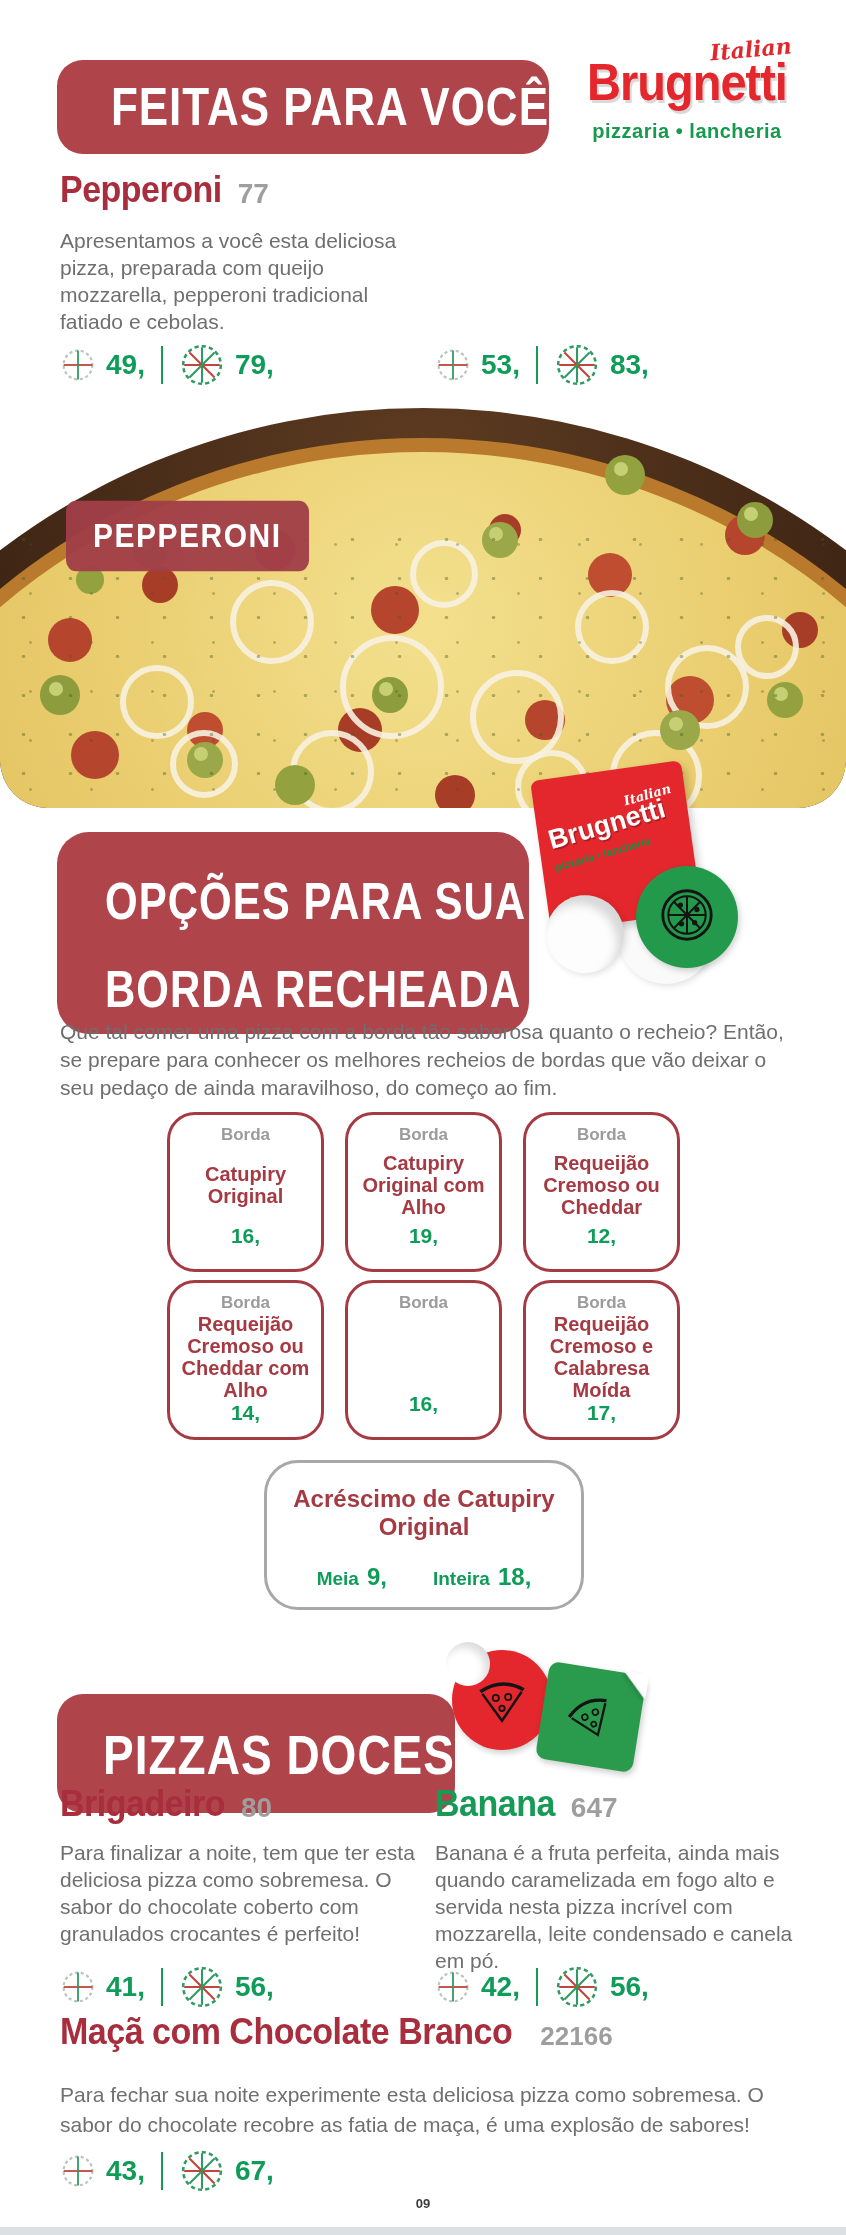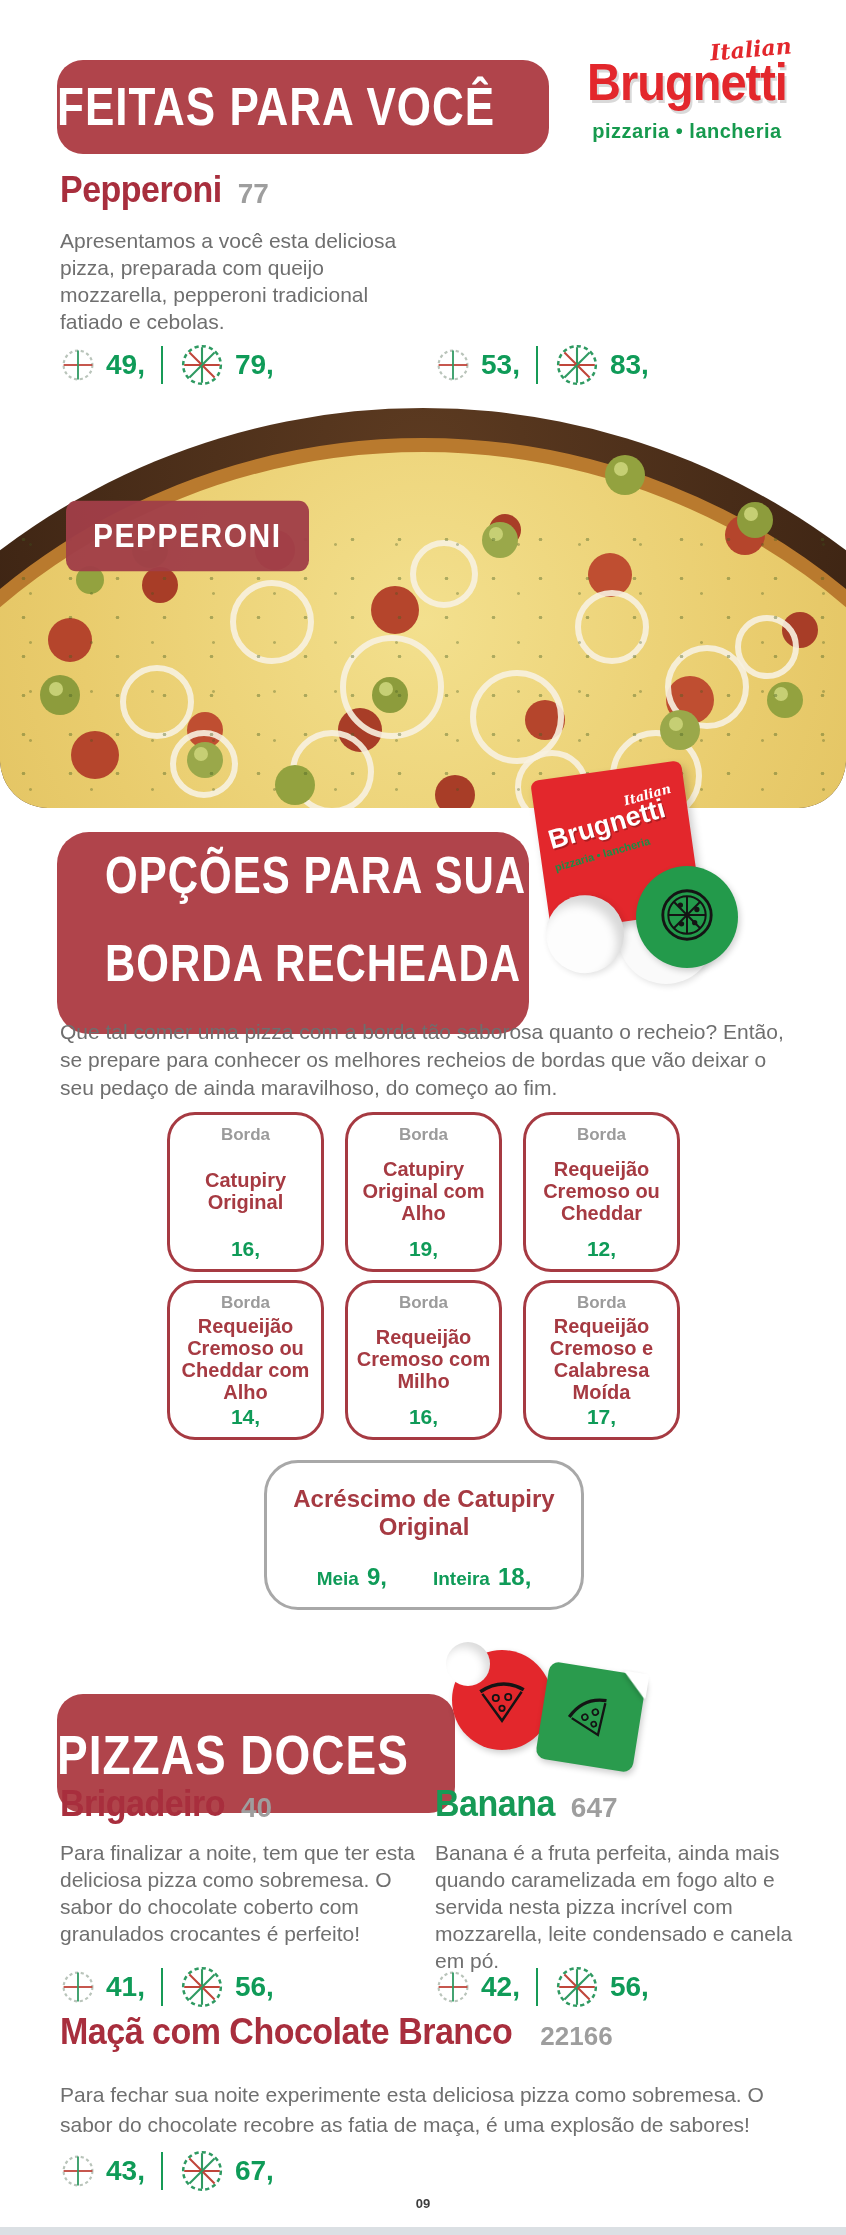--- a/index.html
+++ b/index.html
@@ -1,21 +1,21 @@
 <!DOCTYPE html>
 <html><head>
 <meta charset="utf-8">
 <style>
   html,body{margin:0;padding:0;background:#fff;}
   .page{position:relative;width:846px;height:2235px;background:#ffffff;overflow:hidden;
         font-family:"Liberation Sans",sans-serif;}
 
   
   .banner{position:absolute;background:#b0444b;color:#fff;font-weight:bold;
-          display:flex;align-items:center;justify-content:flex-start;}
+          display:flex;align-items:center;justify-content:flex-end;}
   .banner .bt{transform:scaleY(1.22);letter-spacing:1px;white-space:nowrap;}
   .banner1{left:57px;top:60px;width:492px;height:94px;border-radius:26px;font-size:44px;}
   .banner2{left:57px;top:832px;width:472px;height:202px;border-radius:32px;font-size:42px;
            flex-direction:column;align-items:flex-start;padding-left:48px;box-sizing:border-box;line-height:88px;}
   .banner3{left:57px;top:1662px;width:398px;height:119px;border-radius:26px;font-size:46px;margin-top:32px;}
 
   
   .logo{position:absolute;left:556px;top:36px;width:262px;height:124px;text-align:center;}
   .logo-italian{position:absolute;right:26px;top:0;font-family:"DejaVu Serif",serif;font-style:italic;
                 font-weight:bold;font-size:22px;color:#e3272c;transform:rotate(-5deg);}
@@ -90,21 +90,21 @@
         box-shadow:2px 2px 6px rgba(0,0,0,.12);}
   .green-circle{position:absolute;left:96px;top:96px;width:102px;height:102px;background:#239a4b;border-radius:50%;
         display:flex;align-items:center;justify-content:center;box-shadow:2px 3px 6px rgba(0,0,0,.18);}
 
   
   .intro{position:absolute;left:60px;top:1018px;width:738px;font-size:21px;line-height:28px;color:#6e6e6e;}
   .cards{position:absolute;left:167px;top:1112px;width:514px;display:grid;
          grid-template-columns:repeat(3,157px);gap:8px 21px;}
   .card{box-sizing:border-box;height:160px;border:3px solid #a63a42;border-radius:28px;background:#fff;
         display:flex;flex-direction:column;align-items:center;justify-content:space-between;
-        padding:10px 6px 8px;text-align:center;}
+        padding:10px 6px 21px;text-align:center;}
   .card-label{font-size:17px;font-weight:600;color:#9b9b9b;}
   .card-name{font-size:20px;line-height:22px;font-weight:bold;color:#a63a42;}
   .card-price{font-size:21px;font-weight:bold;color:#0f9b58;}
 
   .extra{position:absolute;left:264px;top:1460px;width:320px;height:150px;box-sizing:border-box;
          border:3px solid #a8a8a8;border-radius:34px;background:#fff;text-align:center;padding-top:22px;}
   .extra-title{font-size:24px;line-height:28px;font-weight:bold;color:#a63a42;}
   .extra-prices{margin-top:22px;display:flex;justify-content:center;gap:46px;align-items:baseline;
          color:#0f9b58;font-weight:bold;}
   .extra-lbl{font-size:19px;} .extra-val{font-size:24px;margin-left:8px;}
@@ -255,21 +255,20 @@
       <span class="card-name">Requeijão Cremoso ou Cheddar</span>
       <span class="card-price">12,</span>
     </div>
     <div class="card">
       <span class="card-label">Borda</span>
       <span class="card-name">Requeijão Cremoso ou Cheddar com Alho</span>
       <span class="card-price">14,</span>
     </div>
     <div class="card">
       <span class="card-label">Borda</span>
-      <span class="card-name">Requeijão Cremoso com Milho</span>
       <span class="card-price">16,</span>
     </div>
     <div class="card">
       <span class="card-label">Borda</span>
       <span class="card-name">Requeijão Cremoso e Calabresa Moída</span>
       <span class="card-price">17,</span>
     </div>
   </div>
 
   <div class="extra">
@@ -298,21 +297,21 @@
           <path d="M11 26 L30 52 L49 24" fill="none" stroke="#141414" stroke-width="2.4"></path>
           <circle cx="24" cy="30" r="3" fill="none" stroke="#141414" stroke-width="1.8"></circle>
           <circle cx="36" cy="29" r="3" fill="none" stroke="#141414" stroke-width="1.8"></circle>
           <circle cx="30" cy="40" r="2.6" fill="none" stroke="#141414" stroke-width="1.8"></circle>
         </svg></span>
   </div>
 
   <div class="item col-l rowS" style="position:absolute;">
     <div class="item-title">
       <span class="item-name t-red">Brigadeiro</span>
-      <span class="item-code">40</span>
+      <span class="item-code">80</span>
     </div>
     <div class="item-desc">Para finalizar a noite, tem que ter esta deliciosa pizza como sobremesa. O sabor do chocolate coberto com granulados crocantes é perfeito!</div>
   </div>
   <div class="price-row priceS col-l" style="position:absolute;">
     <span class="icon-sm"><svg viewBox="0 0 40 40">
           <circle cx="20" cy="20" r="16" fill="none" stroke="#b9c4ba" stroke-width="2.4" stroke-dasharray="3.5 3"></circle>
           <line x1="4" y1="20" x2="36" y2="20" stroke="#c0453a" stroke-width="2"></line>
           <line x1="20" y1="4" x2="20" y2="36" stroke="#2f9a62" stroke-width="2"></line>
         </svg></span>
     <span>41,</span>

